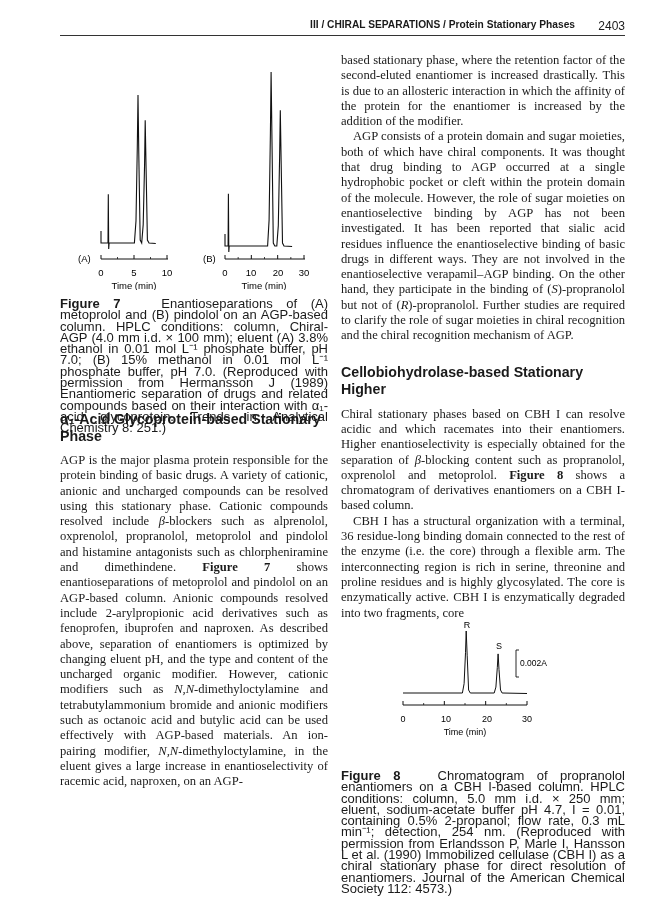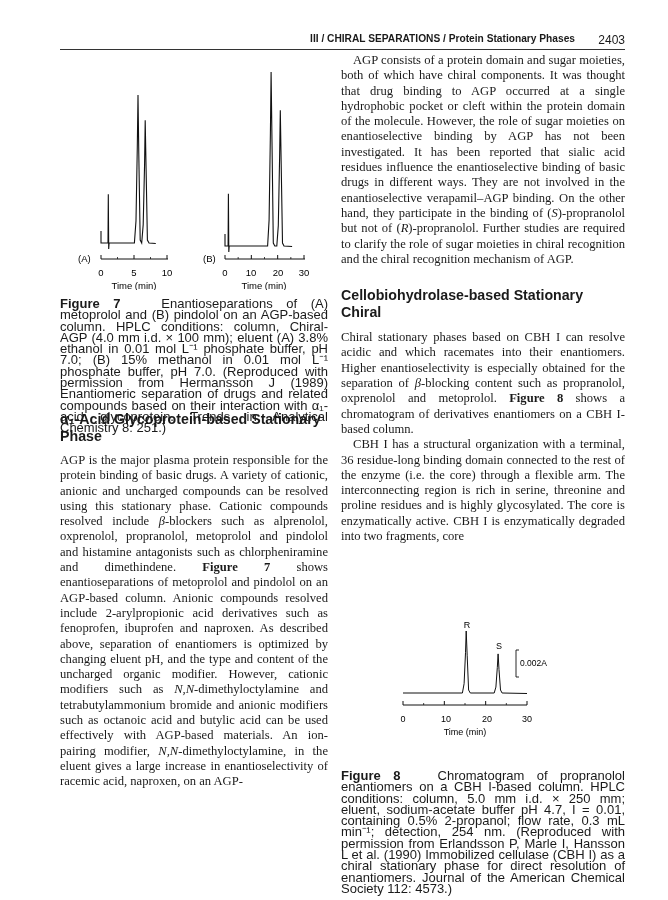--- a/index.html
+++ b/index.html
@@ -1,17 +1,17 @@
 <!DOCTYPE html>
 <html><head>
 <meta charset="utf-8">
 <style>
   html, body { margin:0; padding:0; background:#ffffff; }
   body { width:668px; height:900px; position:relative; overflow:hidden; color:#1a1a1a; }
-  .header { position:absolute; left:60px; top:33px; width:565px; height:16px; border-bottom:1.3px solid #333; }
+  .header { position:absolute; left:60px; top:19px; width:565px; height:16px; border-bottom:1.3px solid #333; }
   .header-title { position:absolute; right:50px; top:0; font-family:"Liberation Sans", sans-serif; font-weight:bold; font-size:10.2px; letter-spacing:0; }
   .header-page { position:absolute; right:0; top:0; font-family:"Liberation Sans", sans-serif; font-size:12px; }
   .col { position:absolute; font-family:"Liberation Serif", serif; font-size:12.6px; line-height:15.3px; text-align:justify; }
   .col p { margin:0; }
   .col p.indent { text-indent:12px; }
   .caption { position:absolute; font-family:"Liberation Sans", sans-serif; font-size:13px; line-height:11.3px; text-align:justify; }
   .caption b { font-weight:bold; }
   h2 { font-family:"Liberation Sans", sans-serif; font-weight:bold; font-size:14.2px; line-height:17px; margin:0; text-align:left; }
   svg text { font-family:"Liberation Sans", sans-serif; }
   .fig { position:absolute; }
@@ -66,22 +66,23 @@
 <div class="caption" style="left:60px;top:298px;width:268px;">
   <b>Figure 7</b>&nbsp;&nbsp;&nbsp;<span>Enantioseparations of (A) metoprolol and (B) pindolol on an AGP-based column. HPLC conditions: column, Chiral-AGP (4.0 mm i.d. × 100 mm); eluent (A) 3.8% ethanol in 0.01 mol L⁻¹ phosphate buffer, pH 7.0; (B) 15% methanol in 0.01 mol L⁻¹ phosphate buffer, pH 7.0. (Reproduced with permission from Hermansson J (1989) Enantiomeric separation of drugs and related compounds based on their interaction with α₁-acid glycoprotein. Trends in Analytical Chemistry 8: 251.)</span>
 </div>
 
 <div class="col" style="left:60px;top:398px;width:268px;">
   <h2 style="margin-top:13px;margin-bottom:8px;">α₁-Acid Glycoprotein-based Stationary Phase</h2>
   <p><span>AGP is the major plasma protein responsible for the protein binding of basic drugs. A variety of cationic, anionic and uncharged compounds can be resolved using this stationary phase. Cationic compounds resolved include </span><i>β</i><span>-blockers such as alprenolol, oxprenolol, propranolol, metoprolol and pindolol and histamine antagonists such as chlorpheniramine and dimethindene. </span><b>Figure 7</b><span> shows enantioseparations of metoprolol and pindolol on an AGP-based column. Anionic compounds resolved include 2-arylpropionic acid derivatives such as fenoprofen, ibuprofen and naproxen. As described above, separation of enantiomers is optimized by changing eluent pH, and the type and content of the uncharged organic modifier. However, cationic modifiers such as </span><i>N,N</i><span>-dimethyloctylamine and tetrabutylammonium bromide and anionic modifiers such as octanoic acid and butylic acid can be used effectively with AGP-based materials. An ion-pairing modifier, </span><i>N,N</i><span>-dimethyloctylamine, in the eluent gives a large increase in enantioselectivity of racemic acid, naproxen, on an AGP-</span></p>
 </div>
 
 <div class="col" style="left:341px;top:53px;width:284px;">
+  <p>based stationary phase, where the retention factor of the second-eluted enantiomer is increased drastically. This is due to an allosteric interaction in which the affinity of the protein for the enantiomer is increased by the addition of the modifier.</p>
   <p class="indent"><span>AGP consists of a protein domain and sugar moieties, both of which have chiral components. It was thought that drug binding to AGP occurred at a single hydrophobic pocket or cleft within the protein domain of the molecule. However, the role of sugar moieties on enantioselective binding by AGP has not been investigated. It has been reported that sialic acid residues influence the enantioselective binding of basic drugs in different ways. They are not involved in the enantioselective verapamil–AGP binding. On the other hand, they participate in the binding of (</span><i>S</i><span>)-propranolol but not of (</span><i>R</i><span>)-propranolol. Further studies are required to clarify the role of sugar moieties in chiral recognition and the chiral recognition mechanism of AGP.</span></p>
-  <h2 style="margin-top:20px;margin-bottom:9px;">Cellobiohydrolase-based Stationary Chiral</h2>
+  <h2 style="margin-top:20px;margin-bottom:9px;">Cellobiohydrolase-based Stationary Higher</h2>
   <p><span>Chiral stationary phases based on CBH I can resolve acidic and which racemates into their enantiomers. Higher enantioselectivity is especially obtained for the separation of </span><i>β</i><span>-blocking content such as propranolol, oxprenolol and metoprolol. </span><b>Figure 8</b><span> shows a chromatogram of derivatives enantiomers on a CBH I-based column.</span></p>
   <p class="indent">CBH I has a structural organization with a terminal, 36 residue-long binding domain connected to the rest of the enzyme (i.e. the core) through a flexible arm. The interconnecting region is rich in serine, threonine and proline residues and is highly glycosylated. The core is enzymatically active. CBH I is enzymatically degraded into two fragments, core</p>
 </div>
 
 <svg class="fig" style="left:390px;top:612px;" width="200" height="128" viewBox="390 612 200 128">
   <path id="trace8" fill="none" stroke="#111" stroke-width="1" d="M403.0 693 L403.0 693 L462.4 693 L464.1 683.7 L465.5 652.7 L466.2 631.0 L467.2 655.8 L468.6 690.0 L470.3 693 L494.2 693 L495.9 687.1 L497.3 667.6 L498.1 653.9 L499.0 669.6 L500.5 690.0 L502.1 693 L527.0 693.5"></path>
   <text x="467" y="628" font-size="9" text-anchor="middle">R</text>
   <text x="499" y="649" font-size="9" text-anchor="middle">S</text>
   <path d="M519 650 L516 650 L516 677 L519 677" fill="none" stroke="#111" stroke-width="0.9"></path>
   <text x="520" y="666" font-size="8.5">0.002A</text>

